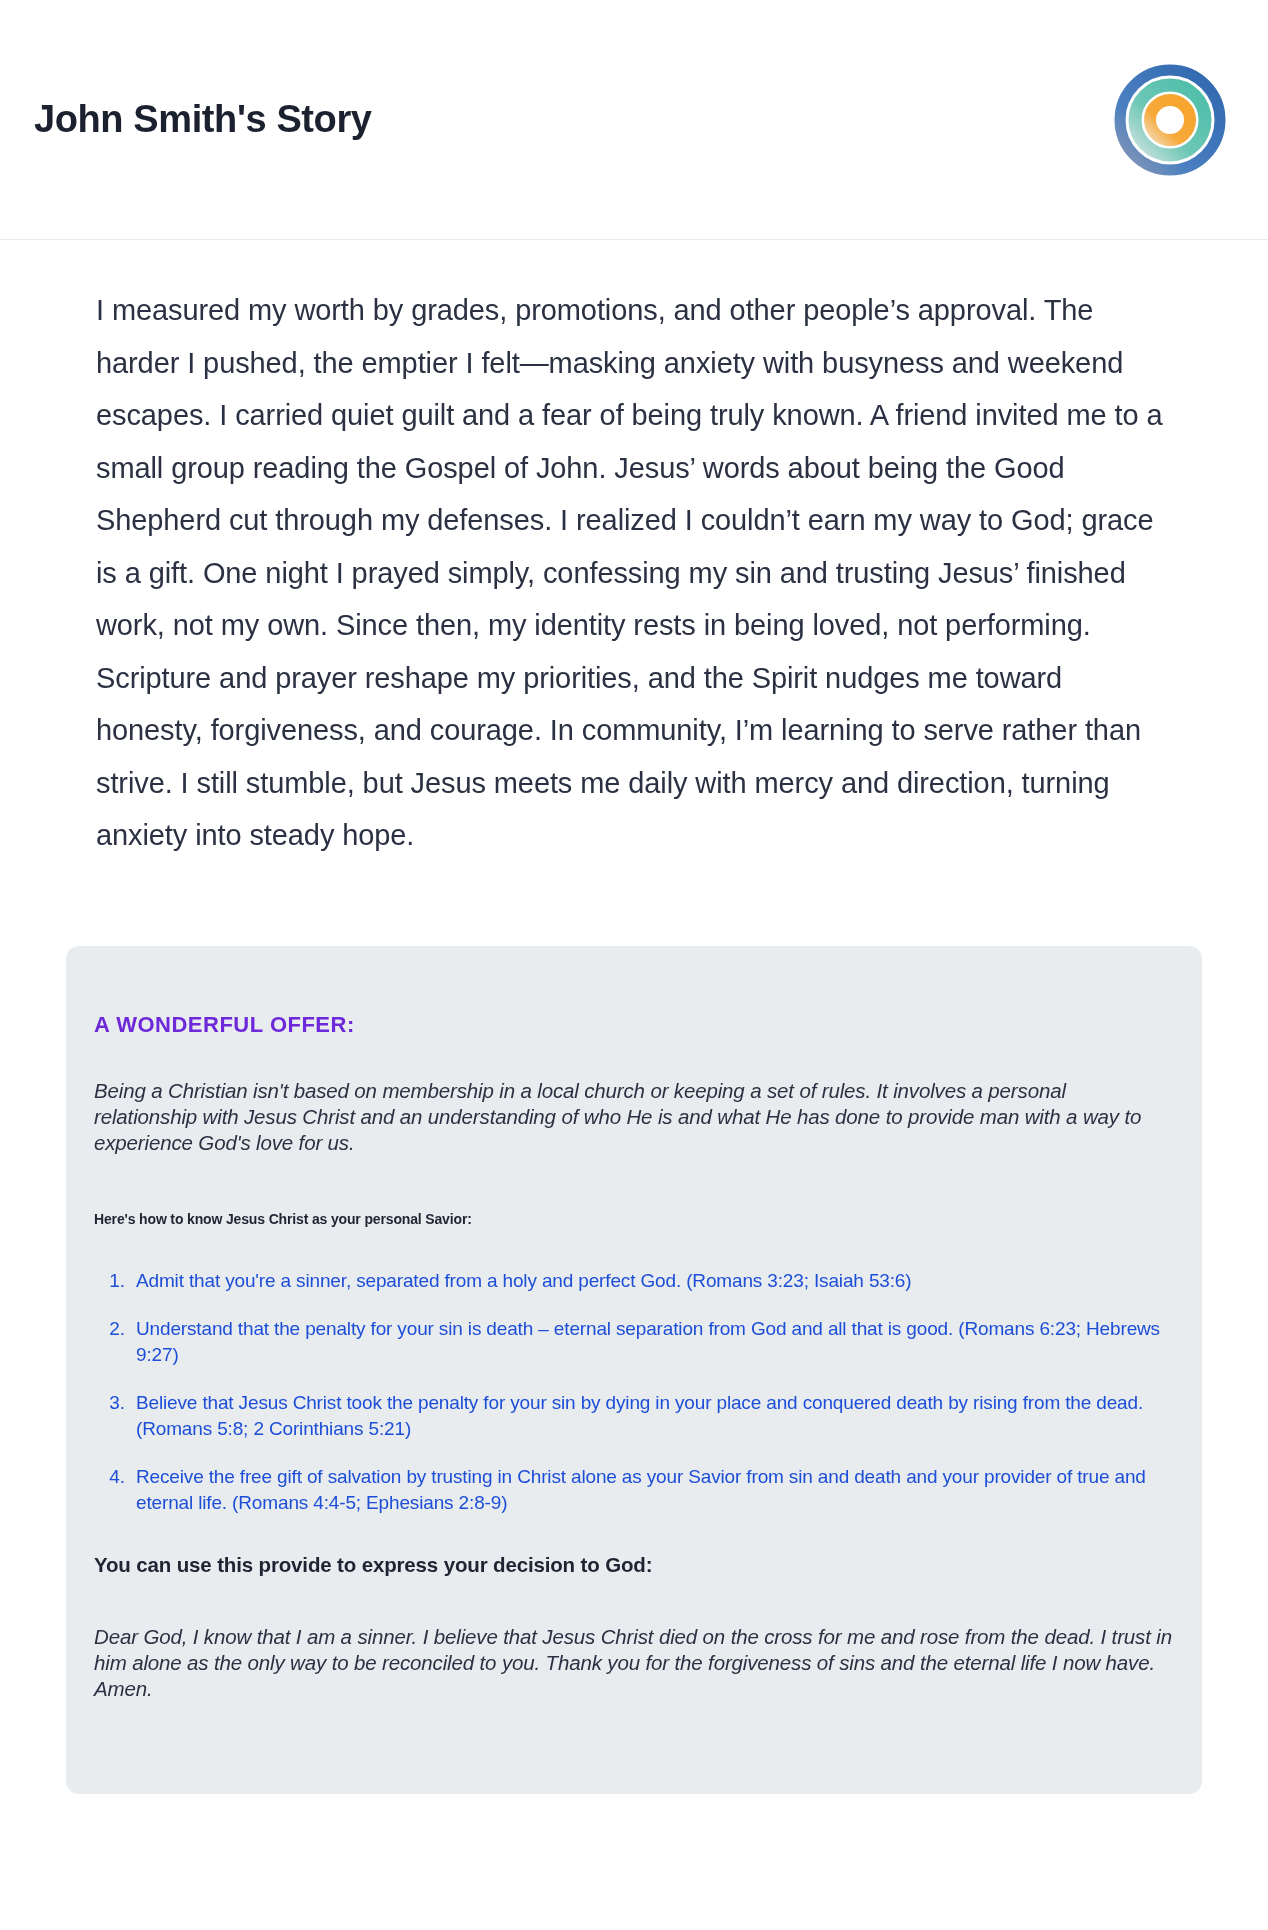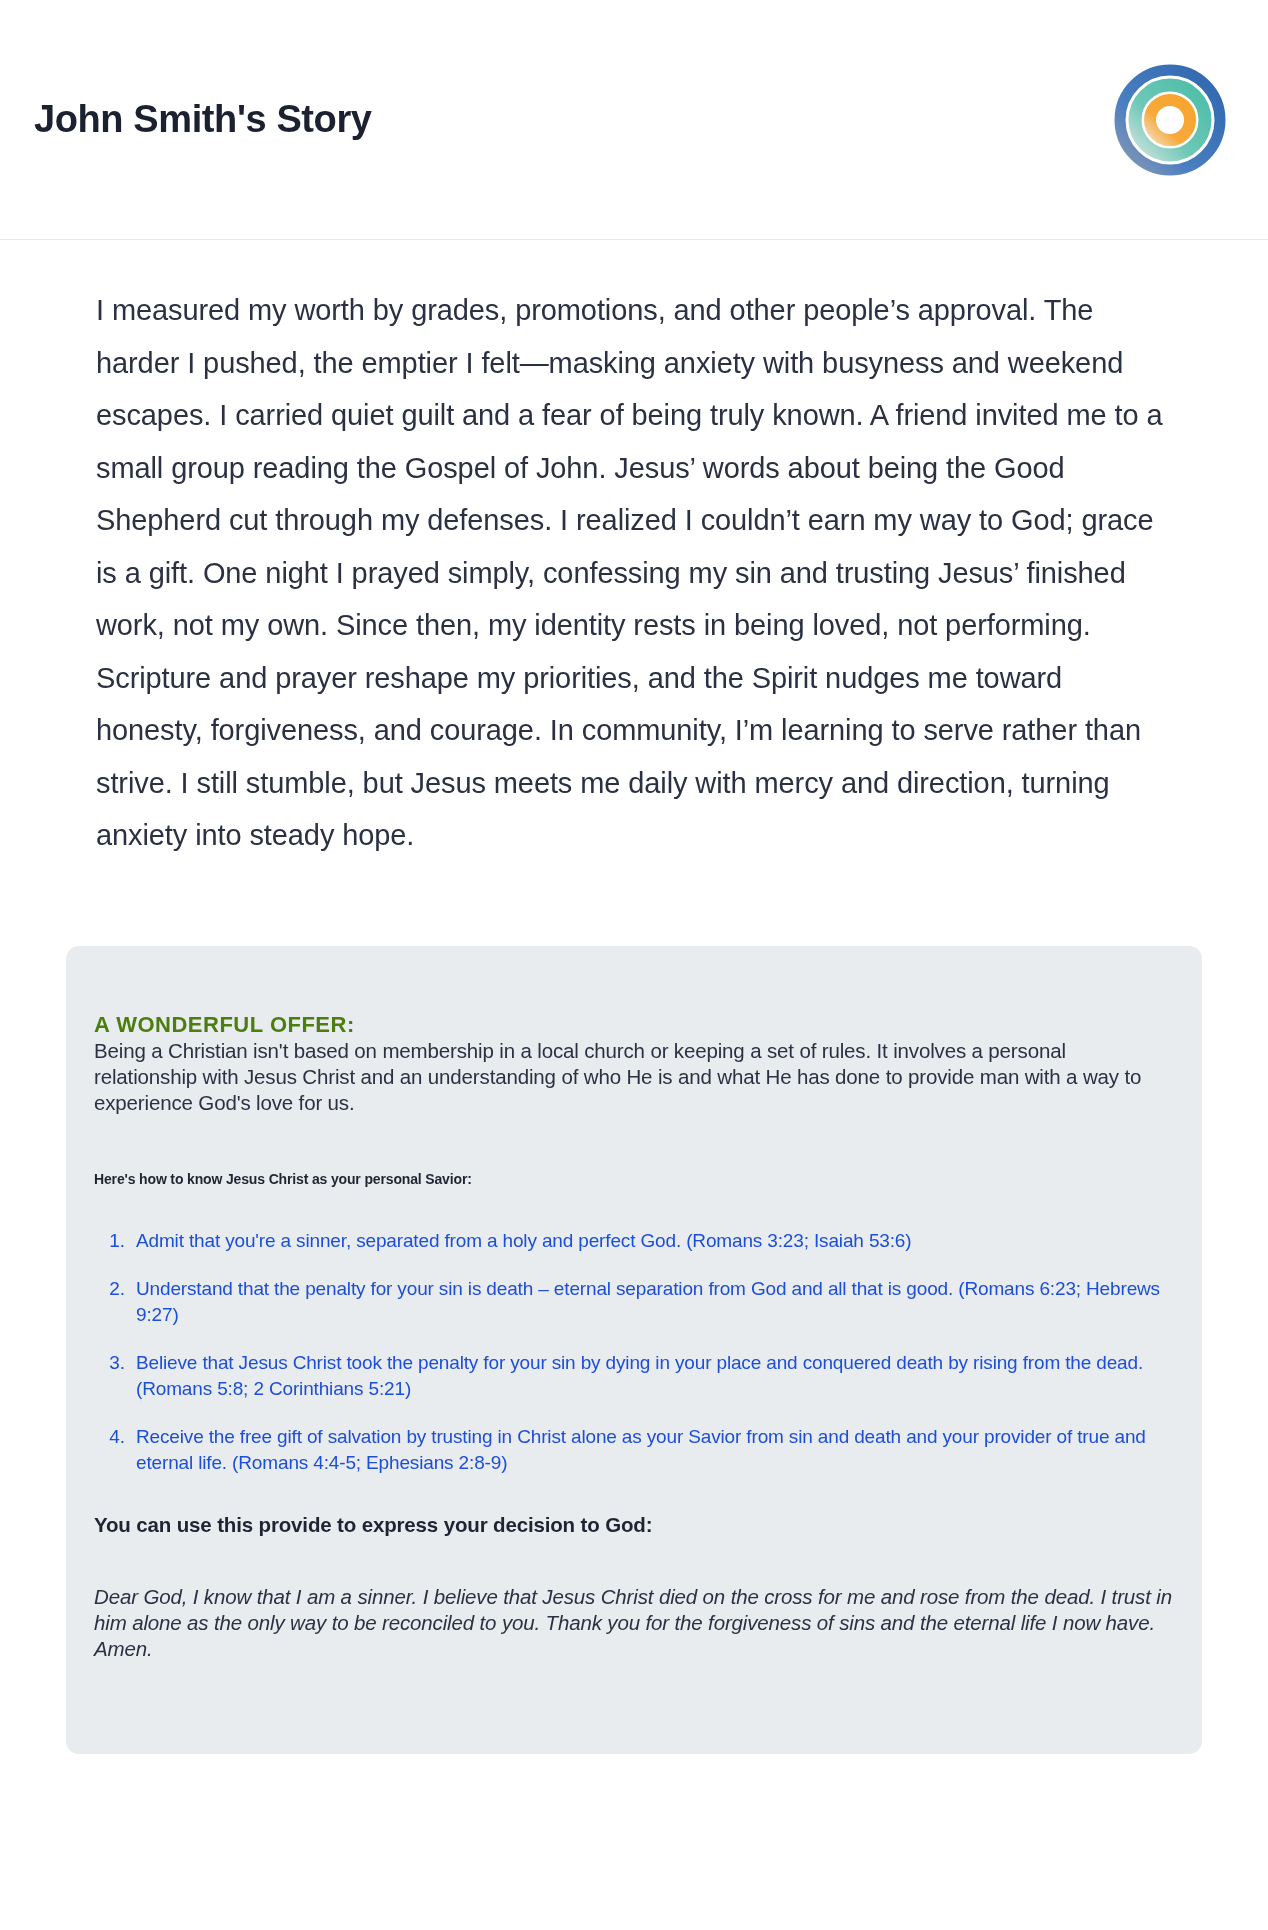--- a/index.html
+++ b/index.html
@@ -77,29 +77,31 @@
   .offer-inner {
     padding: 0 0 0 0;
     max-width: 1082px;
     margin: 0 auto;
   }
 
   .offer-heading {
     font-size: 22px;
     font-weight: 700;
     letter-spacing: 0.5px;
-    color: #4d7c0f;
+    color: #6d28d9;
+    margin-bottom: 40px;
   }
 
   .offer-intro {
     font-size: 20.5px;
     line-height: 26px;
     color: #2b3142;
     margin-bottom: 50px;
     letter-spacing: -0.15px;
+    font-style: italic;
   }
 
   .offer-subhead {
     font-size: 14px;
     font-weight: 700;
     color: #1f2433;
     line-height: 26px;
     letter-spacing: -0.15px;
   }
 

